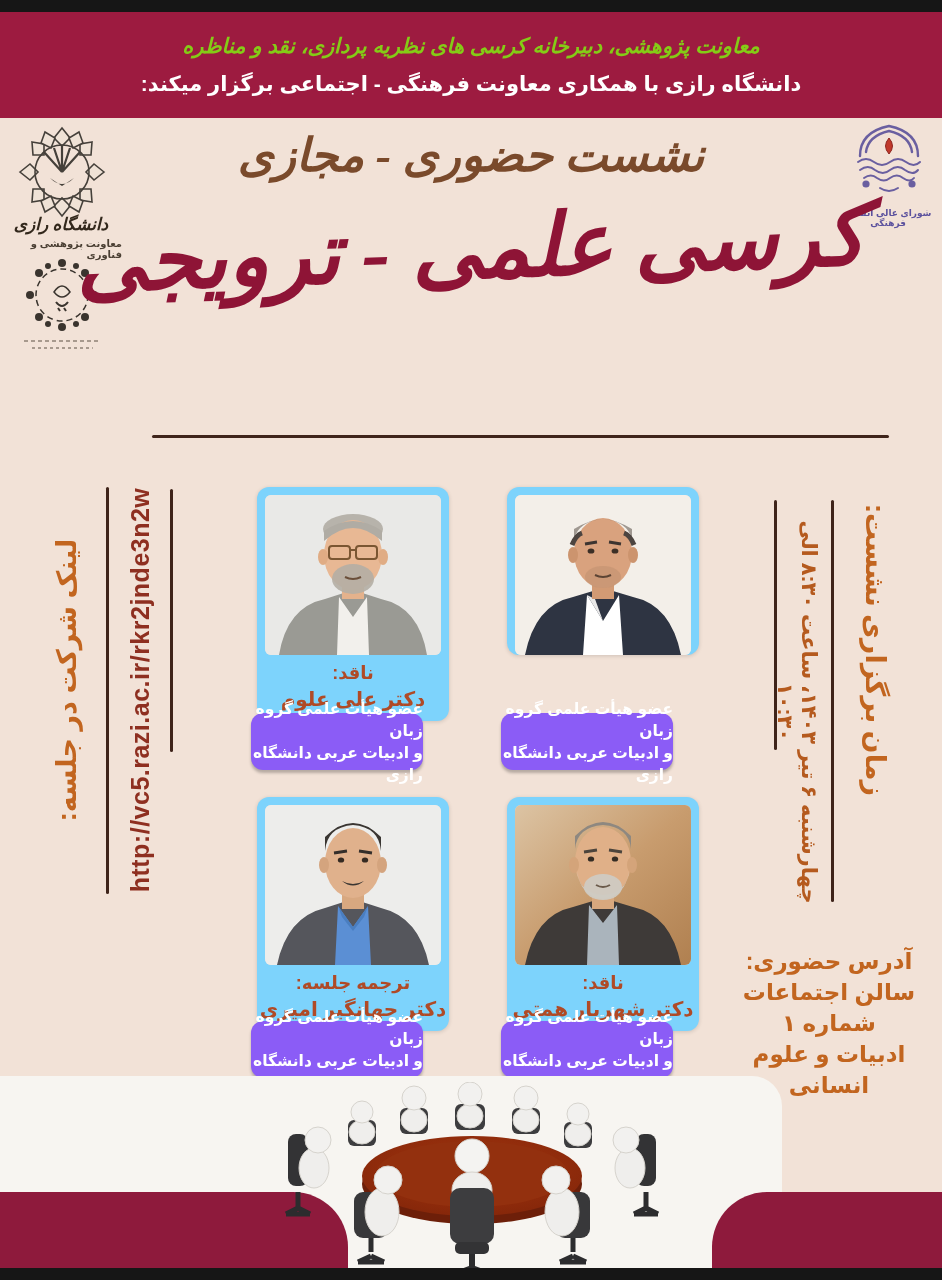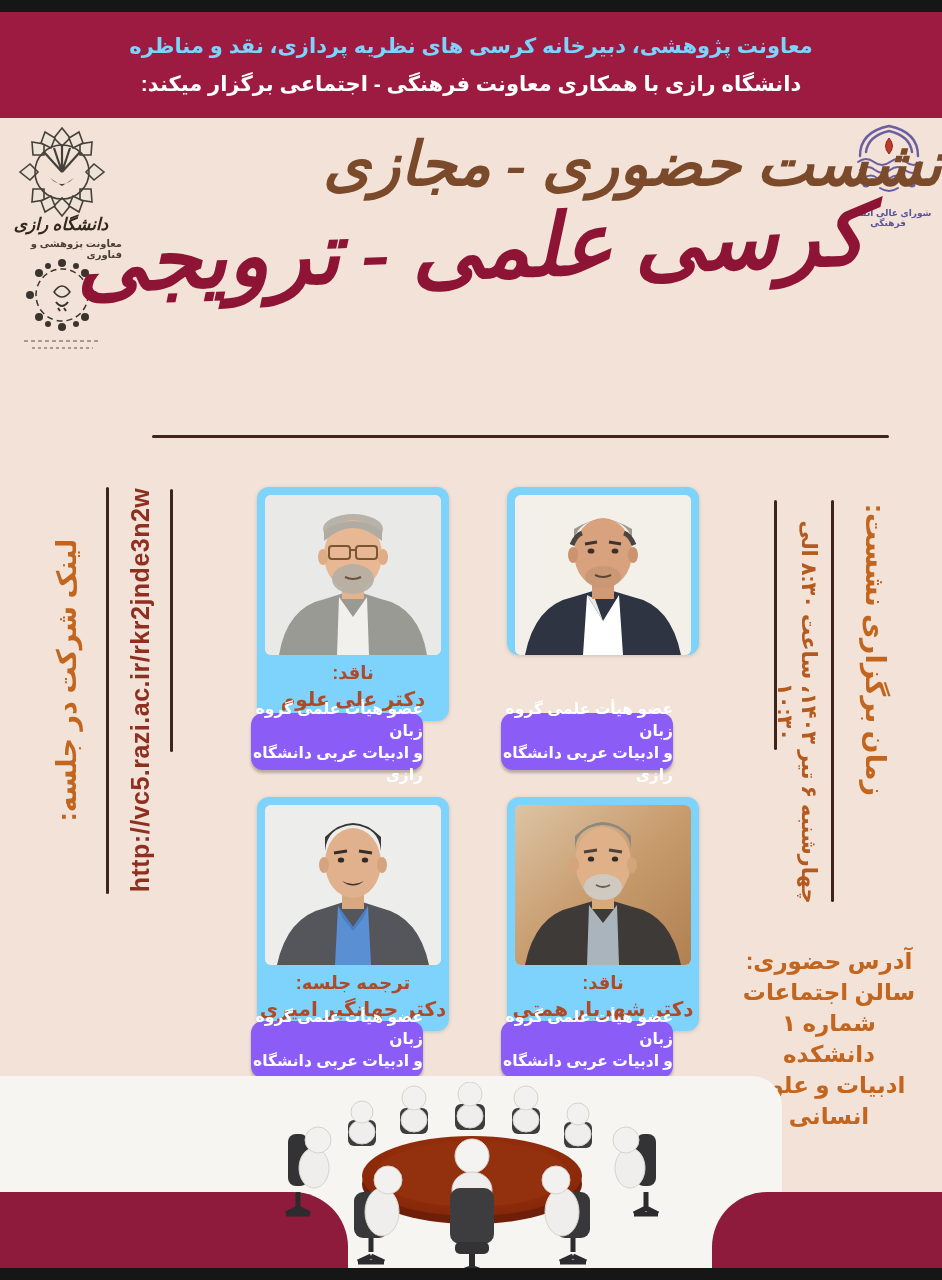--- a/index.html
+++ b/index.html
@@ -6,38 +6,38 @@
   .poster{
     position:relative;width:942px;height:1280px;margin:0 auto;
     background:#f2e2d7;overflow:hidden;
     font-family:"Liberation Sans","DejaVu Sans",sans-serif;
   }
   .abs{position:absolute;}
   
   .top-bar{left:0;top:0;width:942px;height:12px;background:#161616;}
   .header{left:0;top:12px;width:942px;height:106px;background:#9d1b40;
           display:flex;flex-direction:column;justify-content:center;align-items:center;gap:14px;direction:rtl;}
-  .header .l1{color:#7dd3fc;font-size:21px;font-weight:bold;letter-spacing:.3px;}
+  .header .l1{color:#84cc16;font-size:21px;font-weight:bold;letter-spacing:.3px;font-style:italic;}
   .header .l2{color:#ffffff;font-size:21px;font-weight:bold;letter-spacing:.3px;}
   
   .uni-logo{left:14px;top:126px;}
   .uni-name{left:0;top:214px;width:122px;text-align:center;font-size:17px;font-weight:bold;
             color:#33281c;font-family:"Liberation Serif","DejaVu Serif",serif;font-style:italic;}
   .uni-sub{left:0;top:238px;width:122px;text-align:right;font-size:10px;color:#4a3f33;font-weight:bold;}
   .dots-logo{left:24px;top:256px;}
   .squiggle{left:24px;top:338px;width:76px;height:13px;opacity:.55;
     background:
       repeating-linear-gradient(90deg,#6a5f52 0 4px,transparent 4px 7px) 0 2px/100% 2px no-repeat,
       repeating-linear-gradient(90deg,#6a5f52 0 3px,transparent 3px 6px) 8px 9px/80% 2px no-repeat;}
   
   .council-logo{left:846px;top:122px;}
   .council-cap{left:832px;top:208px;width:112px;text-align:center;font-size:9px;color:#5c529e;font-weight:bold;direction:rtl;}
   
-  .title1{left:0;top:128px;width:942px;direction:rtl;
-          color:#7a4a2b;font-size:61px;font-weight:bold;font-style:italic;
+  .title1{left:0;top:128px;width:942px;text-align:center;direction:rtl;
+          color:#7a4a2b;font-size:46px;font-weight:bold;font-style:italic;
           font-family:"Liberation Serif","DejaVu Serif",serif;}
   .title2{left:0;top:198px;width:942px;text-align:center;direction:rtl;
           color:#8e1436;font-size:86px;font-weight:bold;font-style:italic;
           font-family:"Liberation Serif","DejaVu Serif",serif;transform:rotate(-2deg);}
   .subtitle{left:0;top:383px;width:942px;text-align:center;direction:rtl;
             color:#bf5f1e;font-size:27px;font-weight:bold;}
   .divider{left:152px;top:435px;width:737px;height:3px;background:#40251b;border-radius:2px;}
   
   .card-box{width:192px;background:#7dd3fc;border-radius:12px;box-shadow:0 1px 4px rgba(0,0,0,.15);}
   .card-box .photo{margin:8px 8px 0 8px;height:160px;border-radius:6px;overflow:hidden;background:#ddd;}
@@ -287,21 +287,20 @@
   <div class="abs vrule" style="left:170px;top:489px;height:263px;"></div>
 
   <div class="abs vrule" style="left:774px;top:500px;height:250px;"></div>
   <div class="abs v-date">چهارشنبه ۶ تیر ۱۴۰۳، ساعت ۸:۳۰ الی ۱۰:۳۰</div>
   <div class="abs vrule" style="left:831px;top:500px;height:402px;"></div>
   <div class="abs v-time-label">زمان برگزاری نشست:</div>
 
   <div class="abs address">
     <div>آدرس حضوری:</div>
     <div>سالن اجتماعات شماره ۱</div>
-    <div>دانشکده</div>
     <div>ادبیات و علوم انسانی</div>
   </div>
 
   <div class="abs white-zone"></div>
   <div class="abs footer-left"></div>
   <div class="abs footer-right"></div>
 
   <div class="abs meeting">
     <svg width="420" height="190" viewBox="0 0 420 190">
       <defs>

